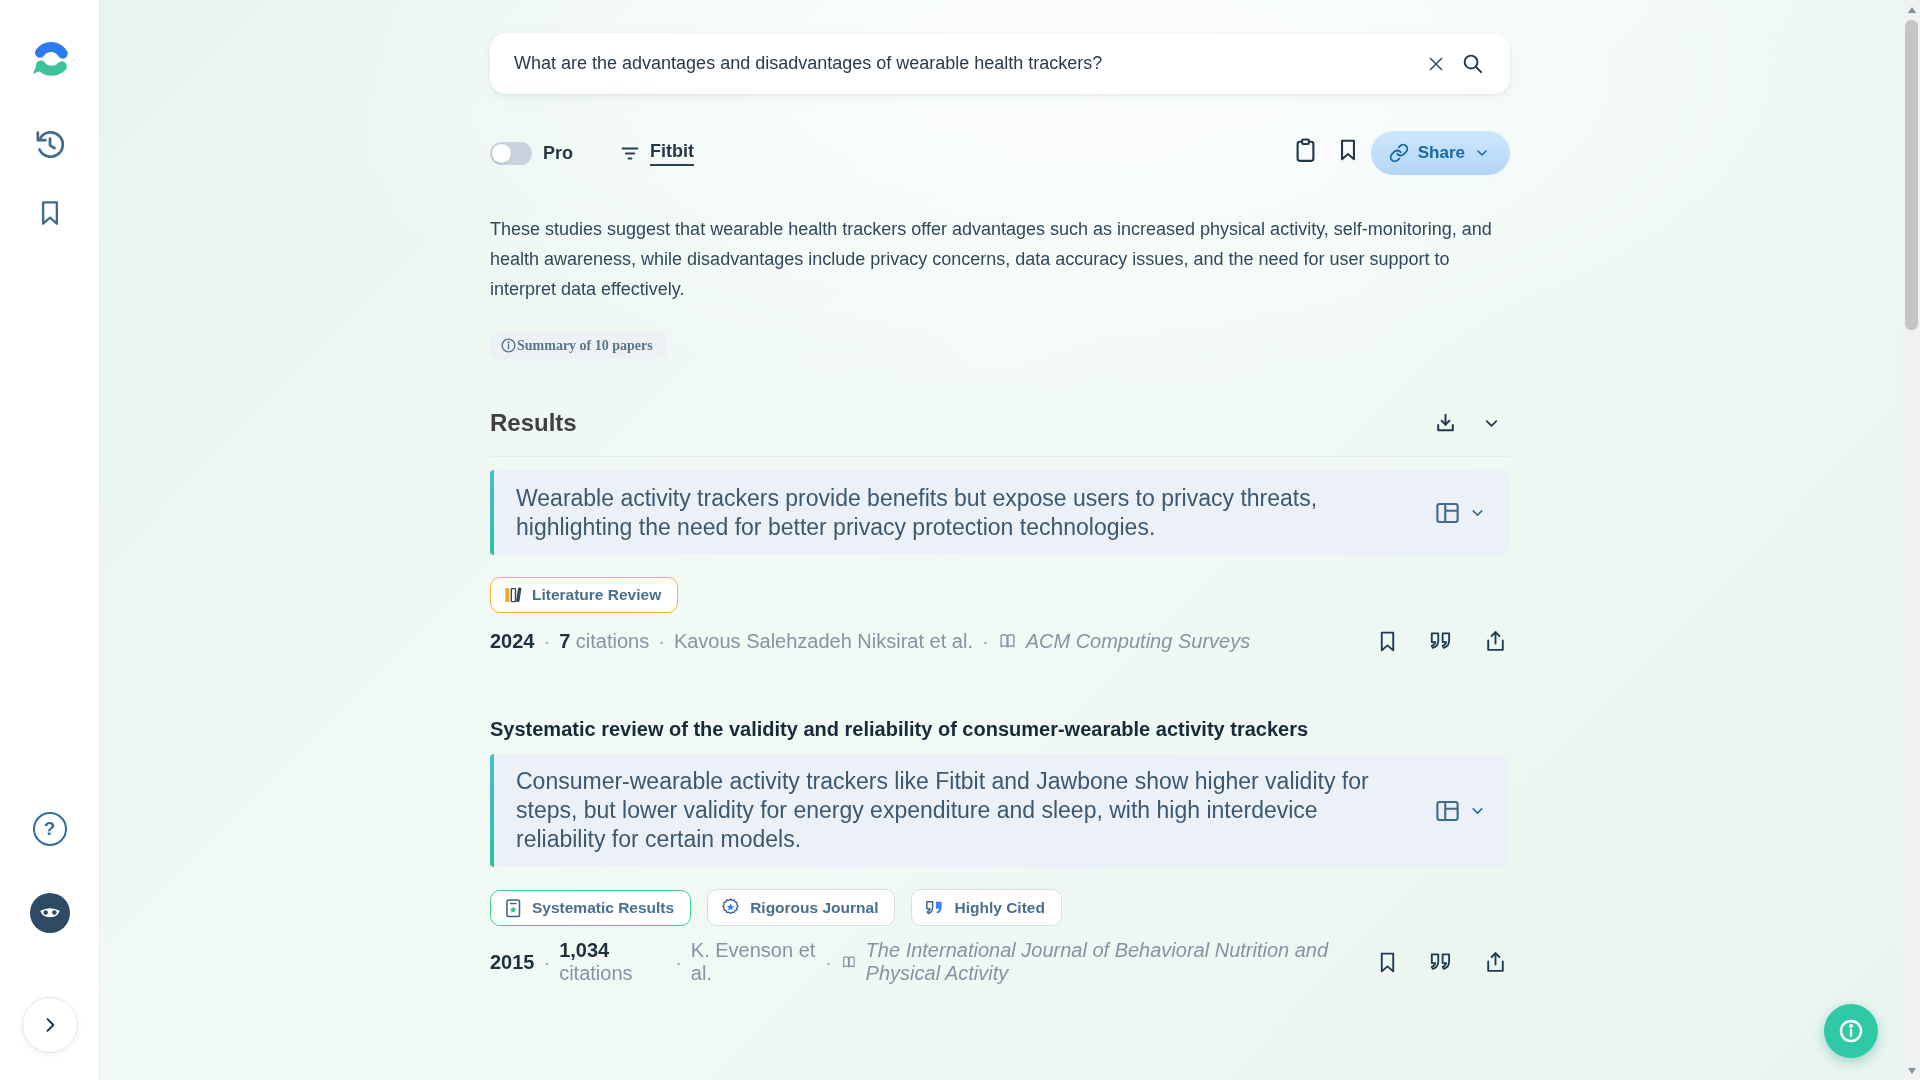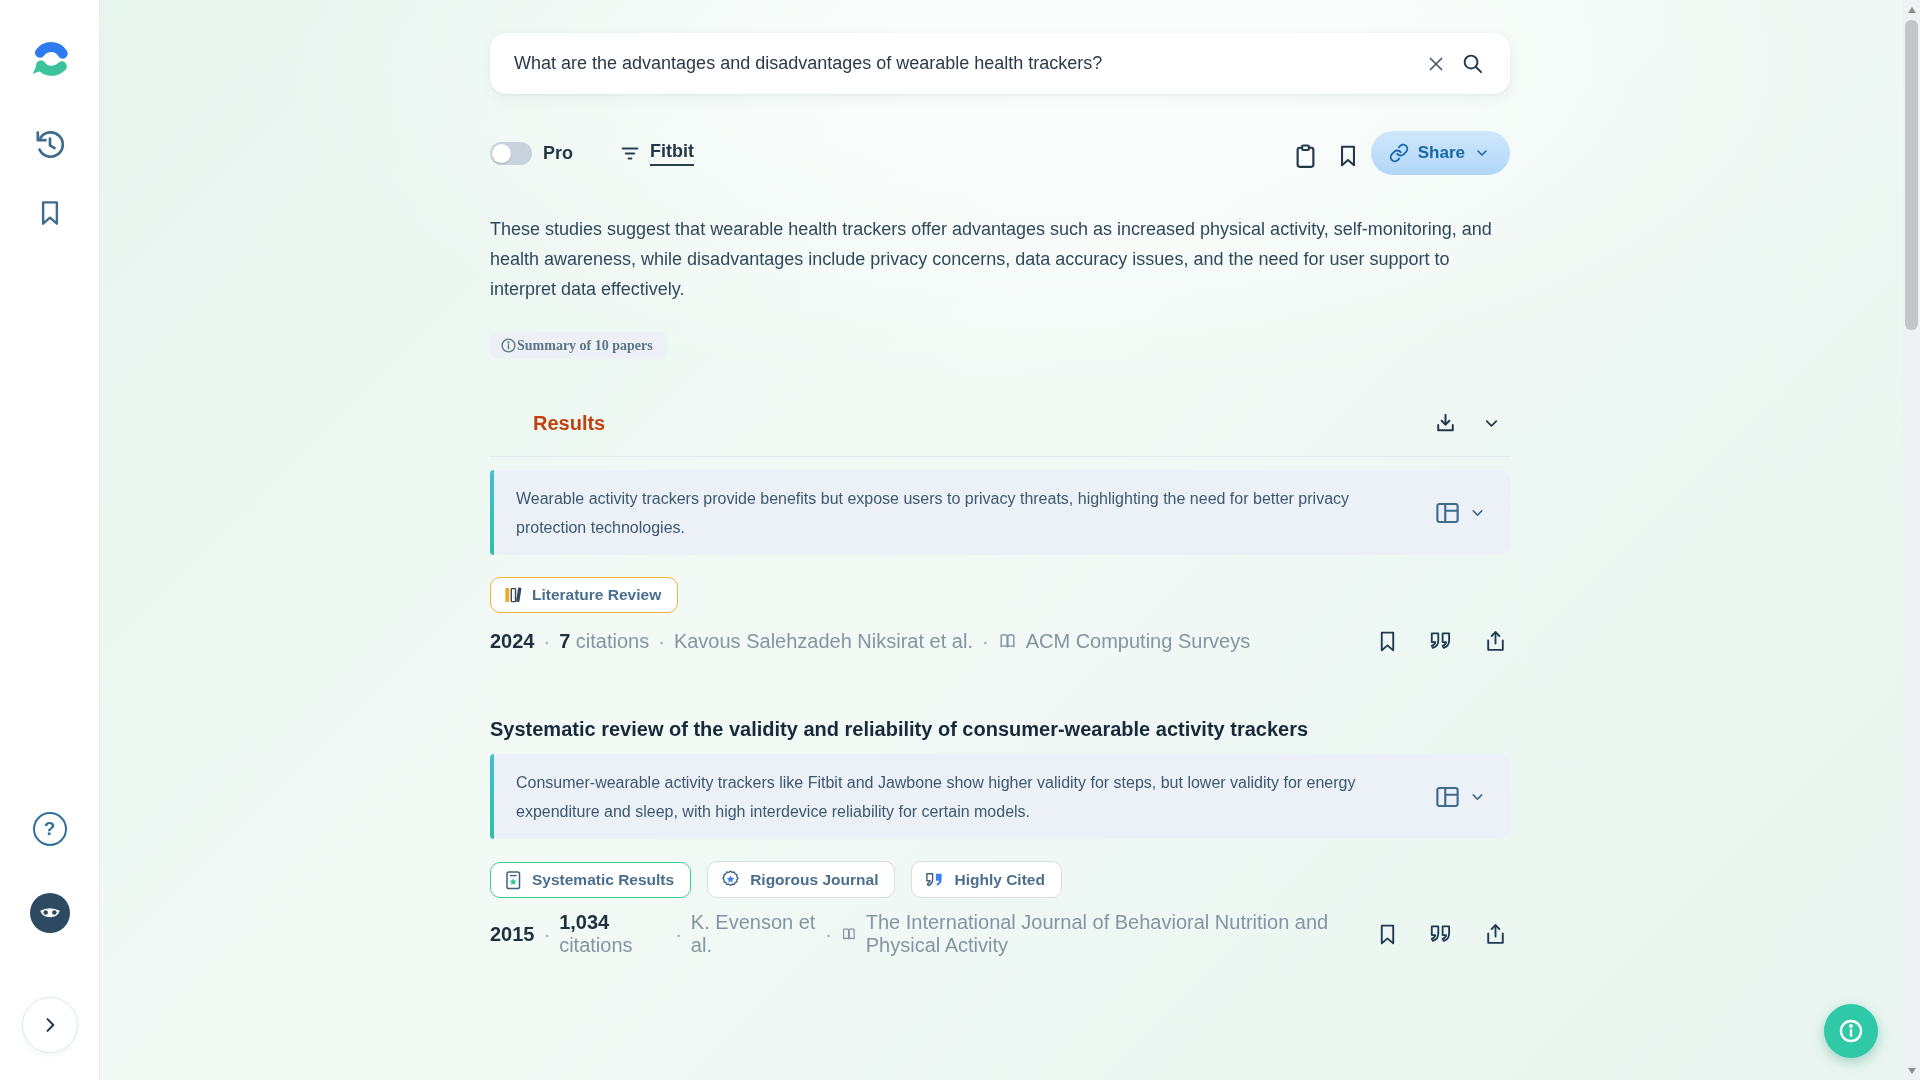--- a/index.html
+++ b/index.html
@@ -53,72 +53,72 @@
   }
   .sb-ic { display:flex; align-items:center; justify-content:center; width:36px; height:36px; cursor:pointer; }
 
   .controls { margin-top:37px; height:44px; display:flex; align-items:center; }
   .toggle { width:42px; height:23px; background:#c8d3dd; border-radius:12px; position:relative; cursor:pointer; }
   .toggle .knob { position:absolute; left:2px; top:2px; width:19px; height:19px; background:#fff; border-radius:50%;
                   box-shadow:0 1px 2px rgba(0,0,0,.15); }
   .pro-label { margin-left:11px; font-size:18px; font-weight:700; color:#253746; }
   .filter-btn { margin-left:46px; display:flex; align-items:center; gap:9px; cursor:pointer; }
   .filter-label { font-size:18px; font-weight:700; color:#253746; border-bottom:2px solid #2b3f52; padding-bottom:2px; }
-  .ctl-right { margin-left:auto; display:flex; align-items:flex-end; gap:4px; }
+  .ctl-right { margin-left:auto; display:flex; align-items:flex-start; gap:4px; }
   .ghost-ic { width:38px; height:38px; display:flex; align-items:center; justify-content:center; cursor:pointer; }
   .share-btn {
     height:44px; padding:0 20px 0 18px; border-radius:22px; border:none; cursor:pointer;
     background:linear-gradient(180deg,#cfe7fc 0%,#b2d6f7 100%);
     display:flex; align-items:center; gap:9px;
     font-family:"Liberation Sans", sans-serif; font-size:17px; font-weight:700; color:#1769aa;
   }
 
   .summary-text { margin-top:39px; width:1020px; font-size:18px; line-height:30px; color:#31485c; }
   .summary-badge {
     margin-top:28px; display:inline-flex; align-items:center; 
     background:#edf1f5; border-radius:8px; padding:5px 14px 5px 10px;font-family:Liberation Serif, serif;
   }
   .summary-badge .lbl { font-size:14px; font-weight:700; color:#5a7488; }
 
   .results-row { margin-top:45px; display:flex; align-items:center; }
-  .results-title { font-size:20px; font-weight:700; color:#c2410c;margin-left:43px; }
+  .results-title { font-size:24px; font-weight:700; color:#404040; }
   .results-actions { margin-left:auto; display:flex; align-items:center; gap:8px; }
   .divider { margin-top:14px; height:1px; background:#e4eaee; }
 
   .paper-title { font-size:20px; font-weight:700; color:#17293a; cursor:pointer; }
   .r1-title { margin-top:40px; }
   .r2-title { margin-top:62px; }
 
   .snippet-box {
     margin-top:13px; position:relative; background:#ecf1f7; border-radius:10px;
     padding:13px 120px 13px 26px; min-height:85px; display:flex; align-items:center;
   }
   .snippet-box::before {
     content:""; position:absolute; left:0; top:0; bottom:0; width:4px;
     background:linear-gradient(180deg,#45bcd6 0%,#2fbfa4 100%);
     border-radius:4px 0 0 4px;
   }
-  .snippet-text { font-size:16px; line-height:29px; color:#3c5870; max-width:960px; }
+  .snippet-text { font-size:23px; line-height:29px; color:#3c5870; max-width:960px; }
   .snippet-actions { position:absolute; right:24px; top:50%; transform:translateY(-50%);
                      display:flex; align-items:center; gap:8px; cursor:pointer; }
 
   .badge-row { margin-top:22px; display:flex; align-items:center; gap:16px; }
   .pill {
     display:inline-flex; align-items:center; gap:9px; background:#fff;
     border:1.5px solid #d7dee4; border-radius:10px; padding:7px 16px 7px 12px; cursor:pointer;
   }
   .pill .lbl { font-size:15.5px; font-weight:700; color:#4a6f8e; white-space:nowrap; }
   .pill-orange { border-color:#f2b23c;text-align:right; }
   .pill-green  { border-color:#3ecf8e; }
 
   .meta-row { margin-top:13px; display:flex; align-items:center; font-size:20px; color:#8494a2; }
   .meta-left { display:flex; align-items:center; gap:9px; flex-wrap:nowrap; }
   .meta-row .strong { color:#1e2f3f; font-weight:700; }
   .meta-row .sep { color:#9aa7b2; }
-  .meta-row .journal { }
+  .meta-row .journal { font-style:italic; }
   .meta-actions { margin-left:auto; display:flex; align-items:center; gap:24px; }
   .meta-actions .ghost-ic { width:30px; height:30px; }
 
   .fab {
     position:absolute; left:1824px; top:1004px; width:54px; height:54px; border-radius:50%;
     background:#2fc9a7; border:none; cursor:pointer;
     display:flex; align-items:center; justify-content:center;
     box-shadow:0 4px 12px rgba(30,150,120,.35);
   }
 </style>

